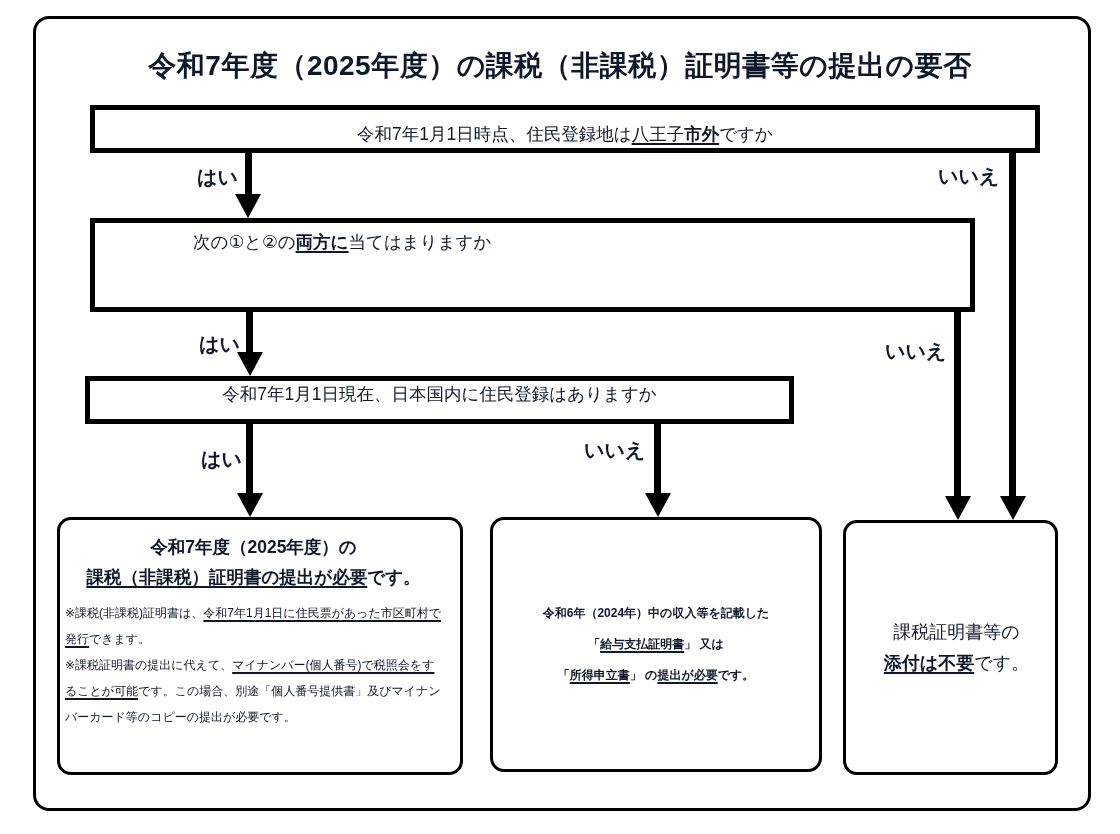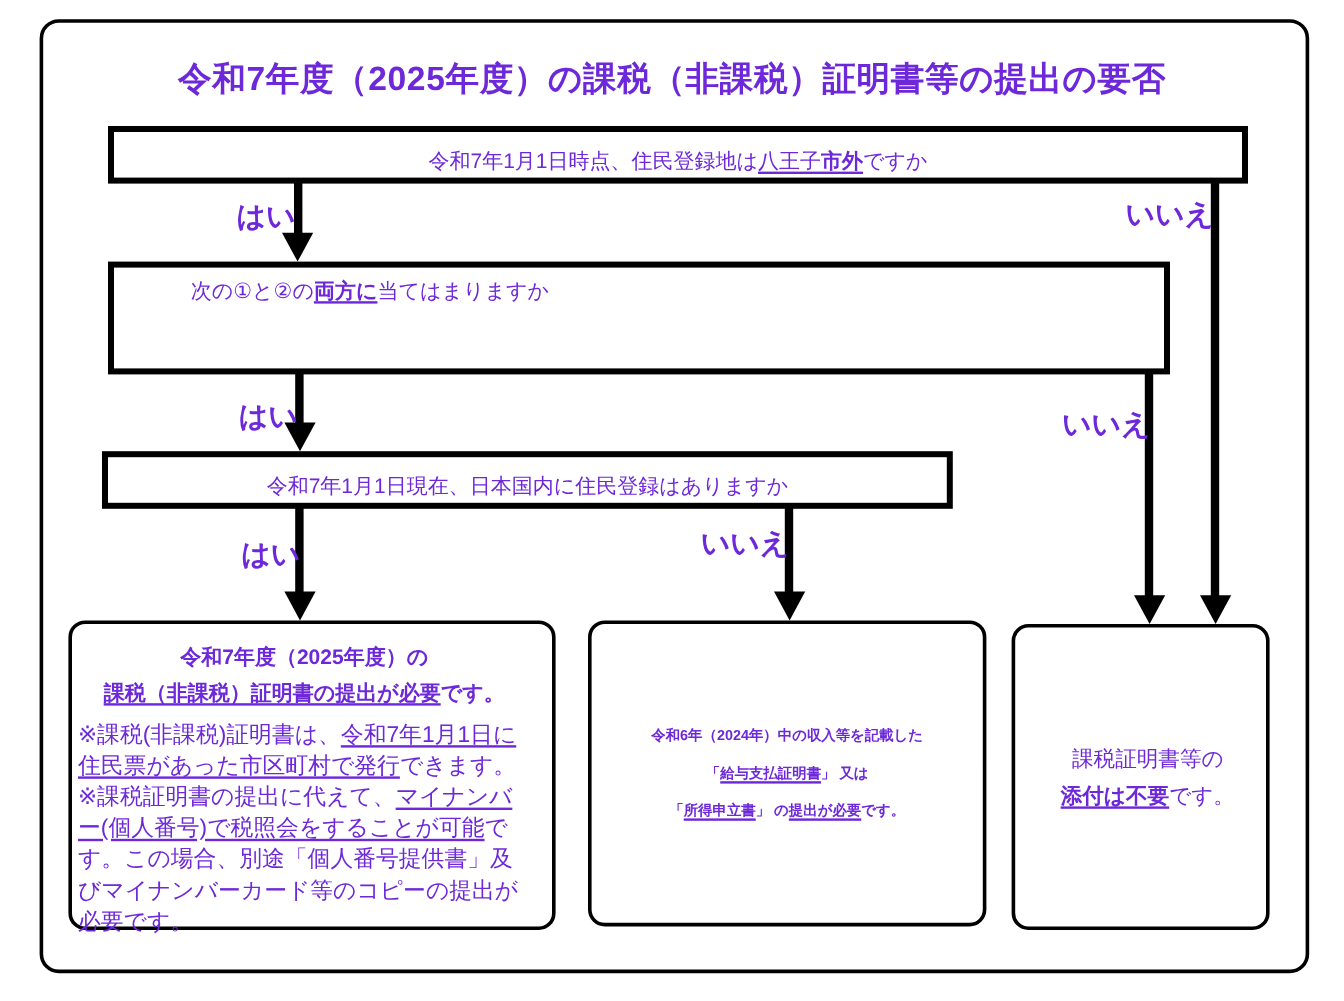--- a/index.html
+++ b/index.html
@@ -1,53 +1,53 @@
 <!DOCTYPE html>
 <html><head>
 <meta charset="utf-8">
 <style>
   * { margin:0; padding:0; box-sizing:border-box; }
   html,body { background:#ffffff; }
   #canvas {
     position:relative; width:1120px; height:834px; background:#ffffff;
-    font-family:"Liberation Sans","DejaVu Sans",sans-serif; color:#6d28d9;
+    font-family:"Liberation Sans","DejaVu Sans",sans-serif; color:#0f172a;
     overflow:hidden;
   }
   .outer {
     position:absolute; left:33px; top:16px; width:1058px; height:795px;
     border:3px solid #000; border-radius:16px; background:transparent;
   }
   .title {
     position:absolute; left:0; top:47px; width:1120px;
     text-align:center; font-size:28px; font-weight:bold; letter-spacing:0.5px;
   }
   .qbox {
     position:absolute; border:5px solid #000; background:#fff;
     font-size:17.5px; line-height:27px;
   }
   .q1 { left:90px; top:105px; width:950px; height:48px;
         display:flex; align-items:flex-end; justify-content:center; }
-  .q2 { left:90px; top:218px; width:885px; height:94px; padding:6px 8px 0 64px; }
+  .q2 { left:90px; top:218px; width:885px; height:94px; padding:6px 8px 0 98px; }
   .q3 { left:85px; top:376px; width:709px; height:48px;
-        display:flex; align-items:flex-end; justify-content:center; }
+        display:flex; align-items:flex-start; justify-content:center; }
   .u  { text-decoration:underline; text-underline-offset:3px; text-decoration-thickness:1.5px; }
   .b  { font-weight:bold; }
   .vline { position:absolute; width:7px; background:#000; }
   .ahead {
     position:absolute; width:0; height:0;
     border-left:13px solid transparent; border-right:13px solid transparent;
     border-top:24px solid #000;
   }
-  .lbl { position:absolute; font-size:24px; font-weight:bold; white-space:nowrap; }
+  .lbl { position:absolute; font-size:20px; font-weight:bold; white-space:nowrap; }
   .rbox {
     position:absolute; border:3px solid #000; border-radius:14px; background:#fff;padding-left:12px;
   }
   .r1 { left:57px; top:517px; width:406px; height:258px; padding:12px 18px 0 5px; }
   .r1 .head { text-align:center; font-weight:bold; font-size:17.5px; line-height:30px; }
-  .r1 .notes { margin-top:8px; font-size:19px; line-height:26px; text-align:left; }
+  .r1 .notes { margin-top:8px; font-size:12px; line-height:26px; text-align:left; }
   .r2 { left:490px; top:517px; width:332px; height:255px;
         display:flex; align-items:center; justify-content:center;
         text-align:center; font-weight:bold; font-size:12px; line-height:31px;
         padding:0 6px; }
   .r3 { left:843px; top:520px; width:215px; height:255px;
         display:flex; align-items:center; justify-content:center;
         text-align:center; font-size:18px; line-height:31px; }
 </style>
 </head>
 <body>

